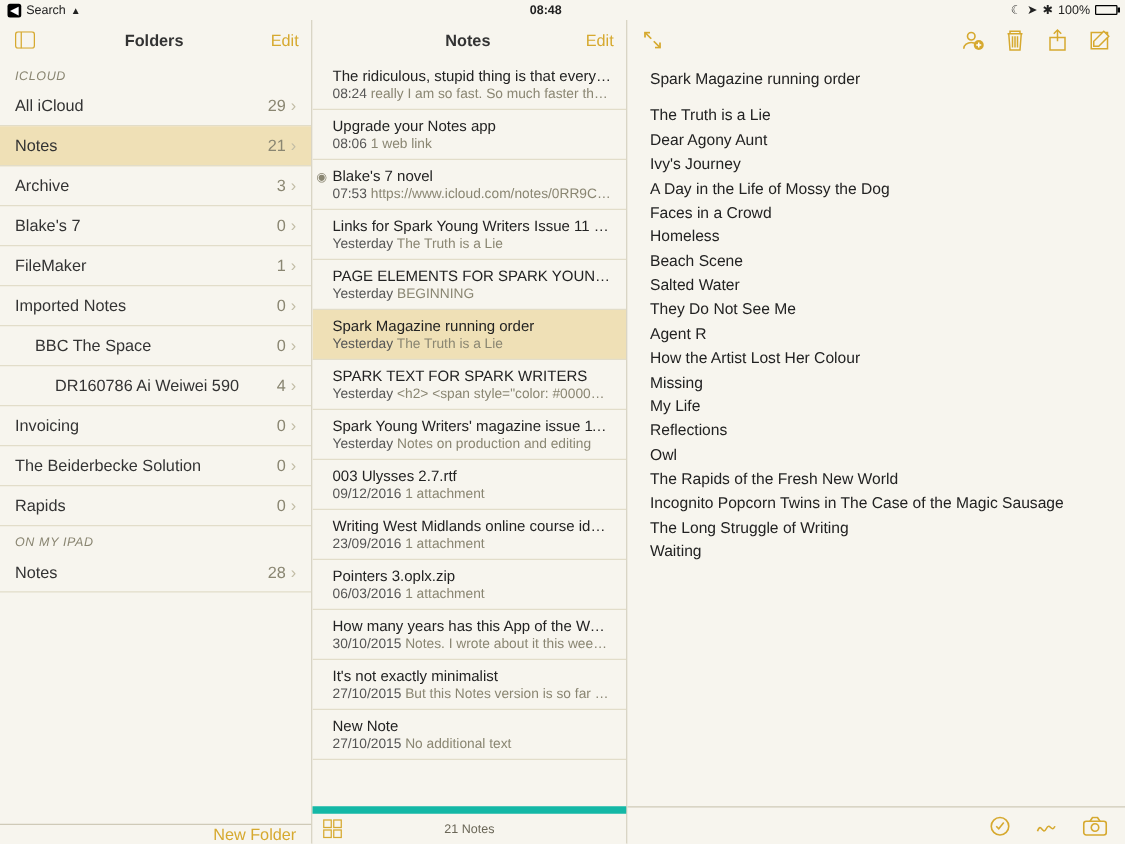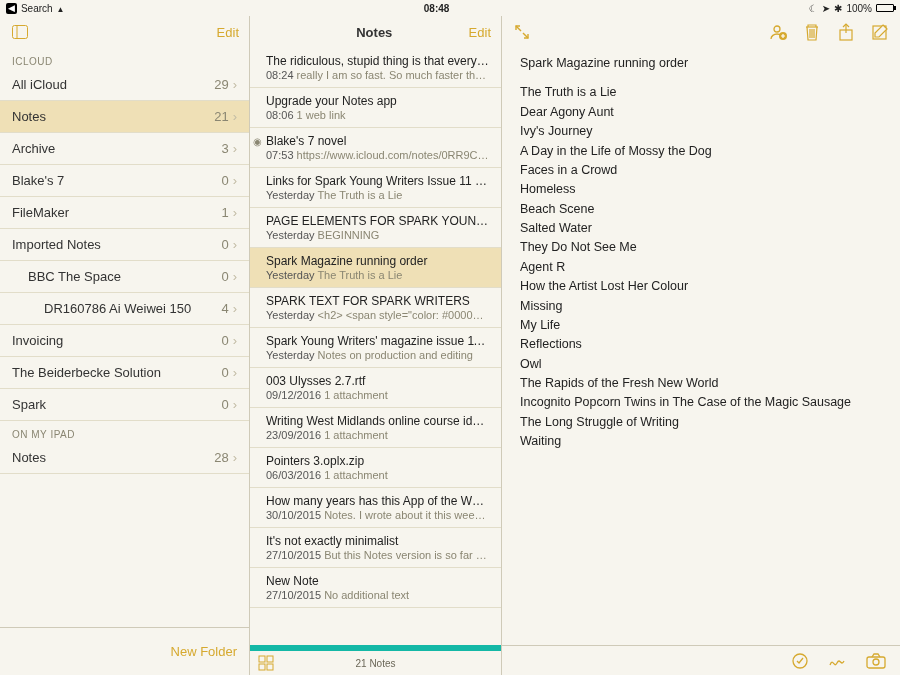--- a/index.html
+++ b/index.html
@@ -23,31 +23,31 @@
   .pane:last-child { border-right:none; }
   .folders { width: 250px; }
   .notes { width: 252px; }
   .detail { flex:1; }
 
   .panehdr { height:32px; display:flex; align-items:center; justify-content:space-between; padding:0 10px; font-size:13px; }
   .panehdr .title { flex:1; text-align:center; font-weight:600; }
   .iconbtn { width:20px; height:20px; display:inline-flex; align-items:center; justify-content:center; color:#d6a92f; }
   .editlink { color:#d6a92f; font-size:13px; }
 
-  .sectionhdr { font-size:10px; letter-spacing:0.5px; color:#8a8672; padding:8px 12px 2px; }
+  .sectionhdr { font-size:10px; letter-spacing:0.5px; color:#8a8672; padding:8px 12px 2px;font-style:italic; }
   .row { display:flex; align-items:center; justify-content:space-between; padding:8px 12px; border-bottom:1px solid #e2ddc9; font-size:13px; }
   .row .label { flex:1; white-space:nowrap; overflow:hidden; text-overflow:ellipsis; }
   .row .count { color:#8a8672; margin-left:6px; }
   .row .chev { color:#c2bca5; margin-left:4px; }
   .row.indent1 .label { padding-left:16px; }
   .row.indent2 .label { padding-left:32px; }
   .row.selected { background:#efe0b6; }
 
   .folders .scroll, .notes .scroll { flex:1; overflow:hidden; }
-  .folders .footer { height:48px; display:flex; align-items:center; justify-content:flex-end; padding:0 12px; border-top:1px solid #cfcab8; color:#d6a92f; font-size:13px; }
+  .folders .footer { height:16px; display:flex; align-items:center; justify-content:flex-end; padding:0 12px; border-top:1px solid #cfcab8; color:#d6a92f; font-size:13px; }
 
   .note-row { padding:6px 12px 6px 16px; border-bottom:1px solid #e2ddc9; font-size:12px; position:relative; }
   .note-row .title { font-weight:500; color:#222; white-space:nowrap; overflow:hidden; text-overflow:ellipsis; }
   .note-row .meta { color:#8a8672; font-size:11px; white-space:nowrap; overflow:hidden; text-overflow:ellipsis; margin-top:1px; }
   .note-row .meta .time { color:#555;margin-top:23px; }
   .note-row.selected { background:#efe0b6; }
   .note-row .leadicon { position:absolute; left:3px; top:8px; color:#8a8672; font-size:10px; }
 
   .notes .footer { height:30px; display:flex; align-items:center; justify-content:center; padding:0 12px; border-top:6px solid #14b8a6; font-size:10px; color:#6b6758; position:relative; }
   .notes .footer .gridicon { position:absolute; left:8px; color:#d6a92f; }
@@ -84,20 +84,21 @@
 <div class="app">
 
   <div class="pane folders">
     <div class="panehdr">
       <span class="iconbtn">
         <svg width="16" height="14" viewBox="0 0 16 14">
             <rect x="0.5" y="0.5" width="15" height="13" rx="2" fill="none" stroke="#d6a92f"></rect>
             <line x1="5" y1="0.5" x2="5" y2="13.5" stroke="#d6a92f"></line>
           </svg>
       </span>
+      <span class="title">Folders</span>
       <span class="editlink">Edit</span>
     </div>
     <div class="scroll" id="folders-scroll">
         <div class="sectionhdr">ICLOUD</div>
         <div class="row">
           <span class="label">All iCloud</span>
           <span class="count">29</span>
           <span class="chev">›</span>
         </div>
         <div class="row selected">
@@ -124,36 +125,36 @@
           <span class="label">Imported Notes</span>
           <span class="count">0</span>
           <span class="chev">›</span>
         </div>
         <div class="row indent1">
           <span class="label">BBC The Space</span>
           <span class="count">0</span>
           <span class="chev">›</span>
         </div>
         <div class="row indent2">
-          <span class="label">DR160786 Ai Weiwei 150</span>
+          <span class="label">DR160786 Ai Weiwei 590</span>
           <span class="count">4</span>
           <span class="chev">›</span>
         </div>
         <div class="row">
           <span class="label">Invoicing</span>
           <span class="count">0</span>
           <span class="chev">›</span>
         </div>
         <div class="row">
           <span class="label">The Beiderbecke Solution</span>
           <span class="count">0</span>
           <span class="chev">›</span>
         </div>
         <div class="row">
-          <span class="label">Spark</span>
+          <span class="label">Rapids</span>
           <span class="count">0</span>
           <span class="chev">›</span>
         </div>
         <div class="sectionhdr">ON MY IPAD</div>
         <div class="row">
           <span class="label">Notes</span>
           <span class="count">28</span>
           <span class="chev">›</span>
         </div>
       </div>

